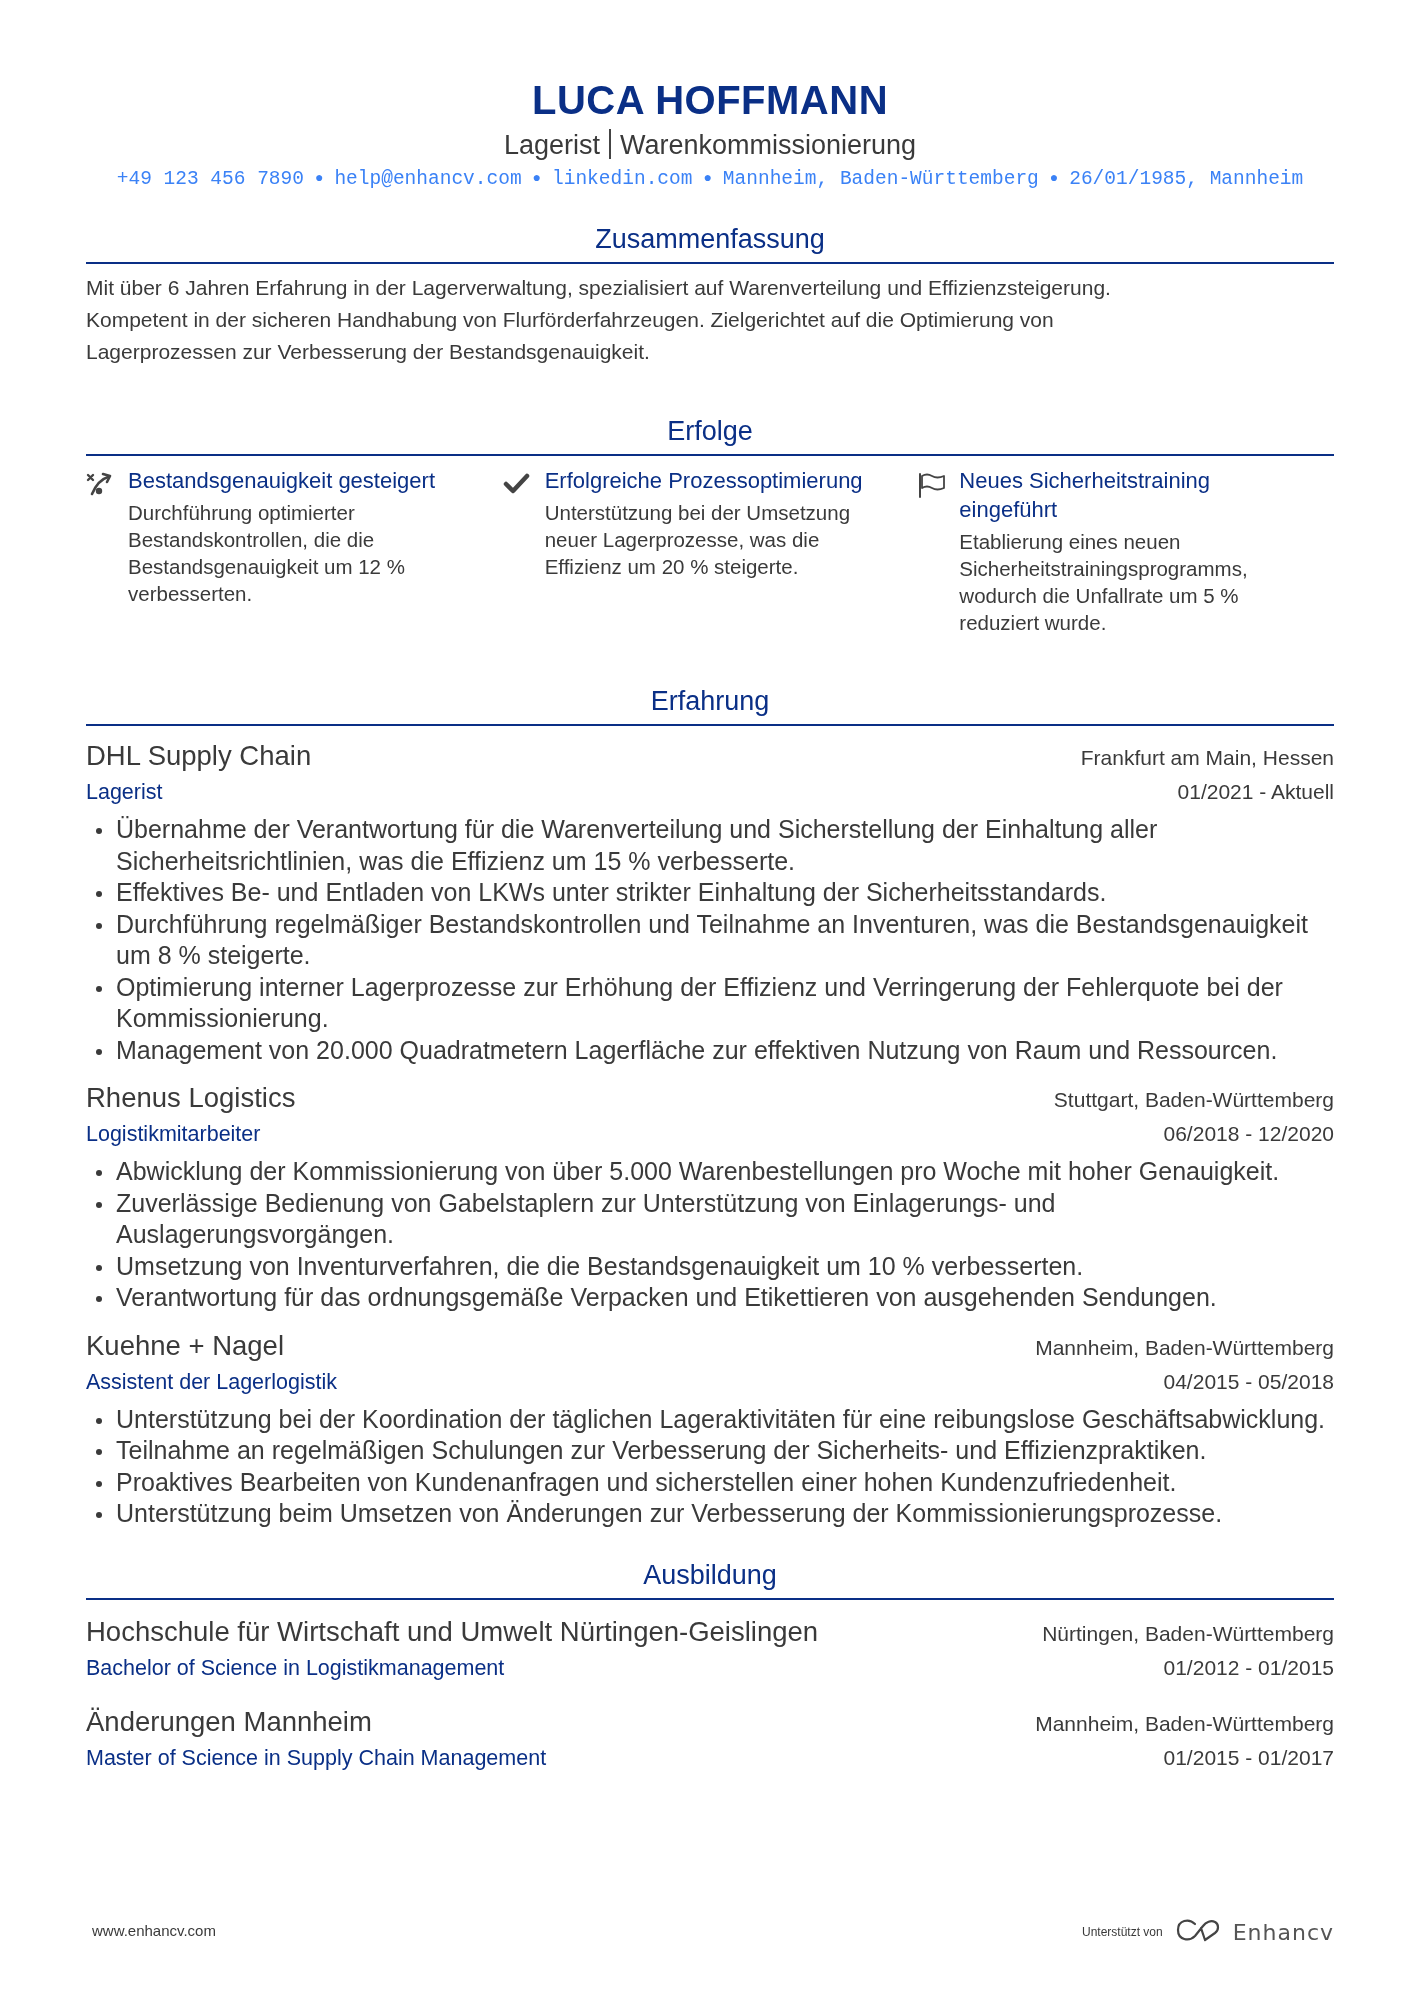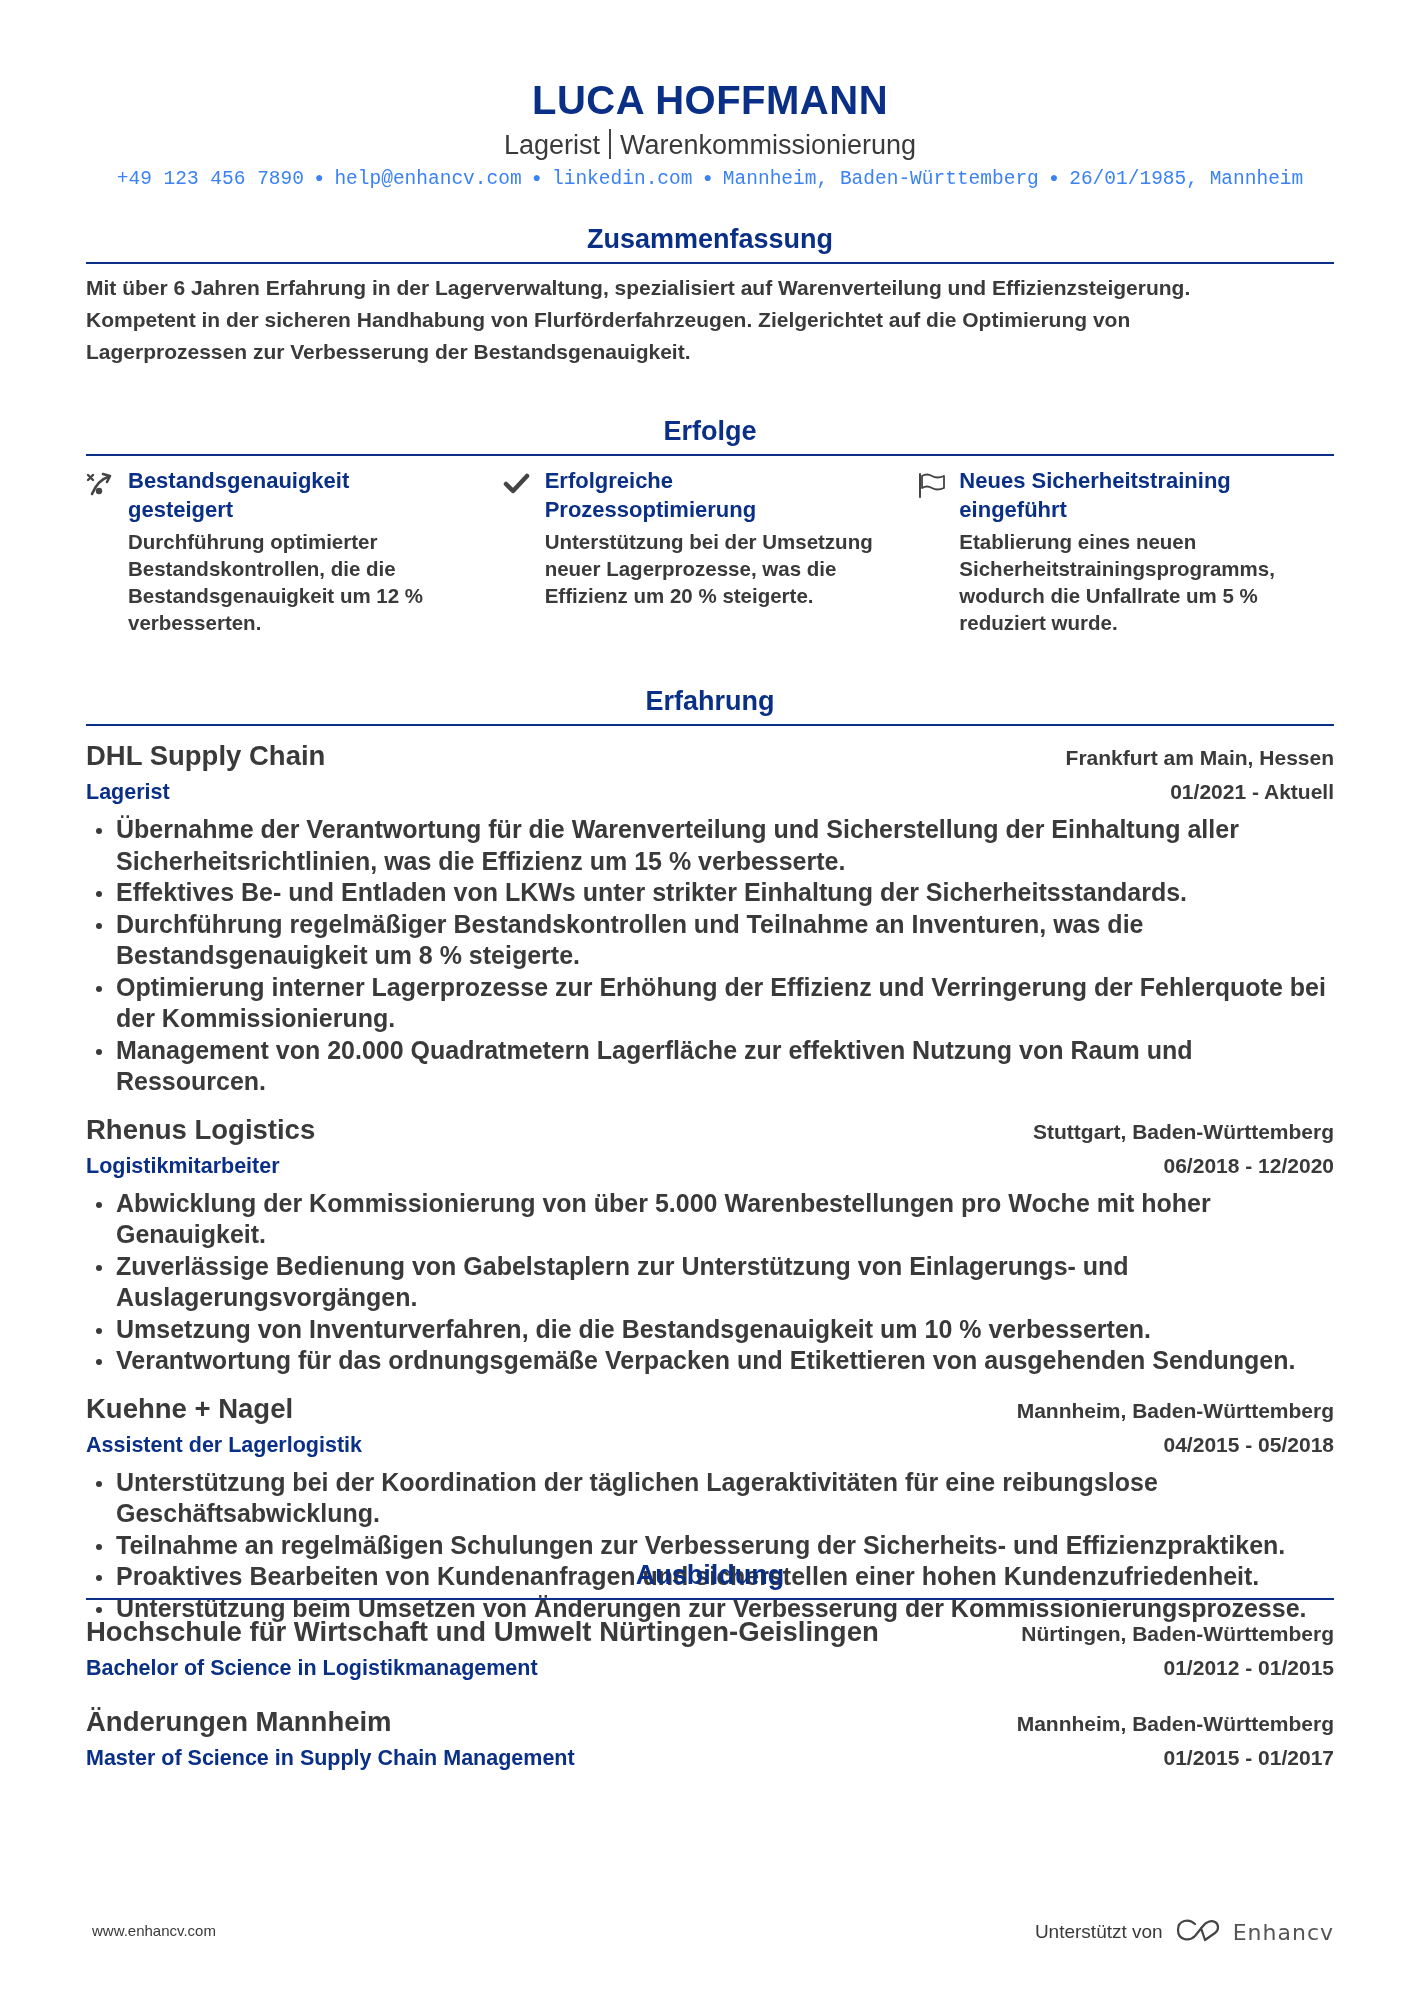--- a/index.html
+++ b/index.html
@@ -7,21 +7,21 @@
   body { position: relative; font-family: "Liberation Sans", "DejaVu Sans", sans-serif; color: #3a3a3a; overflow: hidden; }
   .page { position: absolute; left: 86px; top: 0; width: 1248px; height: 1728px; }
 
   .header { position: absolute; left: 0; top: 74px; width: 1248px; text-align: center; }
   .name { font-size: 40px; font-weight: bold; color: #0a2f86; letter-spacing: 0.5px; line-height: 52px; }
   .subtitle { font-size: 27px; color: #3a3a3a; line-height: 34px; margin-top: 2px; }
   .subtitle .sep { display: inline-block; width: 2px; height: 30px; background: #444; vertical-align: -5px; margin: 0 9px; }
   .contacts { font-size: 19.5px; color: #3b82f6; line-height: 28px; margin-top: 2px; font-family: Liberation Mono, monospace; }
   .contacts .dot { display: inline-block; margin: 0 11px; font-size: 14px; vertical-align: 2px; }
 
-  .section { position: absolute; left: 0; width: 1248px; font-weight: bold; }
+  .section { position: absolute; left: 0; width: 1248px; }
   .section-title { text-align: center; font-size: 27px; color: #0a2f86; line-height: 34px; }
   .section-rule { height: 2px; background: #0a2f86; margin-top: 6px; }
 
   .summary { font-size: 21px; line-height: 32px; color: #3a3a3a; margin-top: 8px; }
 
   .ach-row { display: flex; margin-top: 10px; }
   .ach { width: 430px; display: flex; }
   .ach + .ach { margin-left: 0; }
   .ach-icon { width: 42px; flex: 0 0 42px; padding-top: 6px; color: #444; }
   .ach-body { width: 330px; }
@@ -37,21 +37,21 @@
   .bullets { list-style: none; margin-top: 6px; }
   .bullets li { position: relative; padding-left: 30px; font-size: 25px; line-height: 31.5px; color: #3a3a3a; }
   .bullets li::before { content: ""; position: absolute; left: 10px; top: 14px; width: 6px; height: 6px; border-radius: 50%; background: #3a3a3a; }
 
   .edu { margin-top: 14px; }
   .edu + .edu { margin-top: 20px; }
 
   .footer { position: absolute; left: 0; top: 1918px; width: 1248px; height: 30px; }
   .footer-url { position: absolute; left: 6px; top: 4px; font-size: 15px; color: #3a3a3a; }
   .footer-right { position: absolute; right: 0; top: 0; display: flex; align-items: center; }
-  .powered { font-size: 19px; color: #3a3a3a; margin-right: 12px; }
+  .powered { font-size: 12px; color: #3a3a3a; margin-right: 12px; }
   .brand { font-size: 22px; color: #555; letter-spacing: 1px; margin-left: 10px; font-family: "DejaVu Sans", sans-serif; font-weight: normal; }
 </style>
 </head>
 <body>
 
 <div class="page">
 
   <div class="header">
     <div class="name">LUCA HOFFMANN</div>
     <div class="subtitle">

